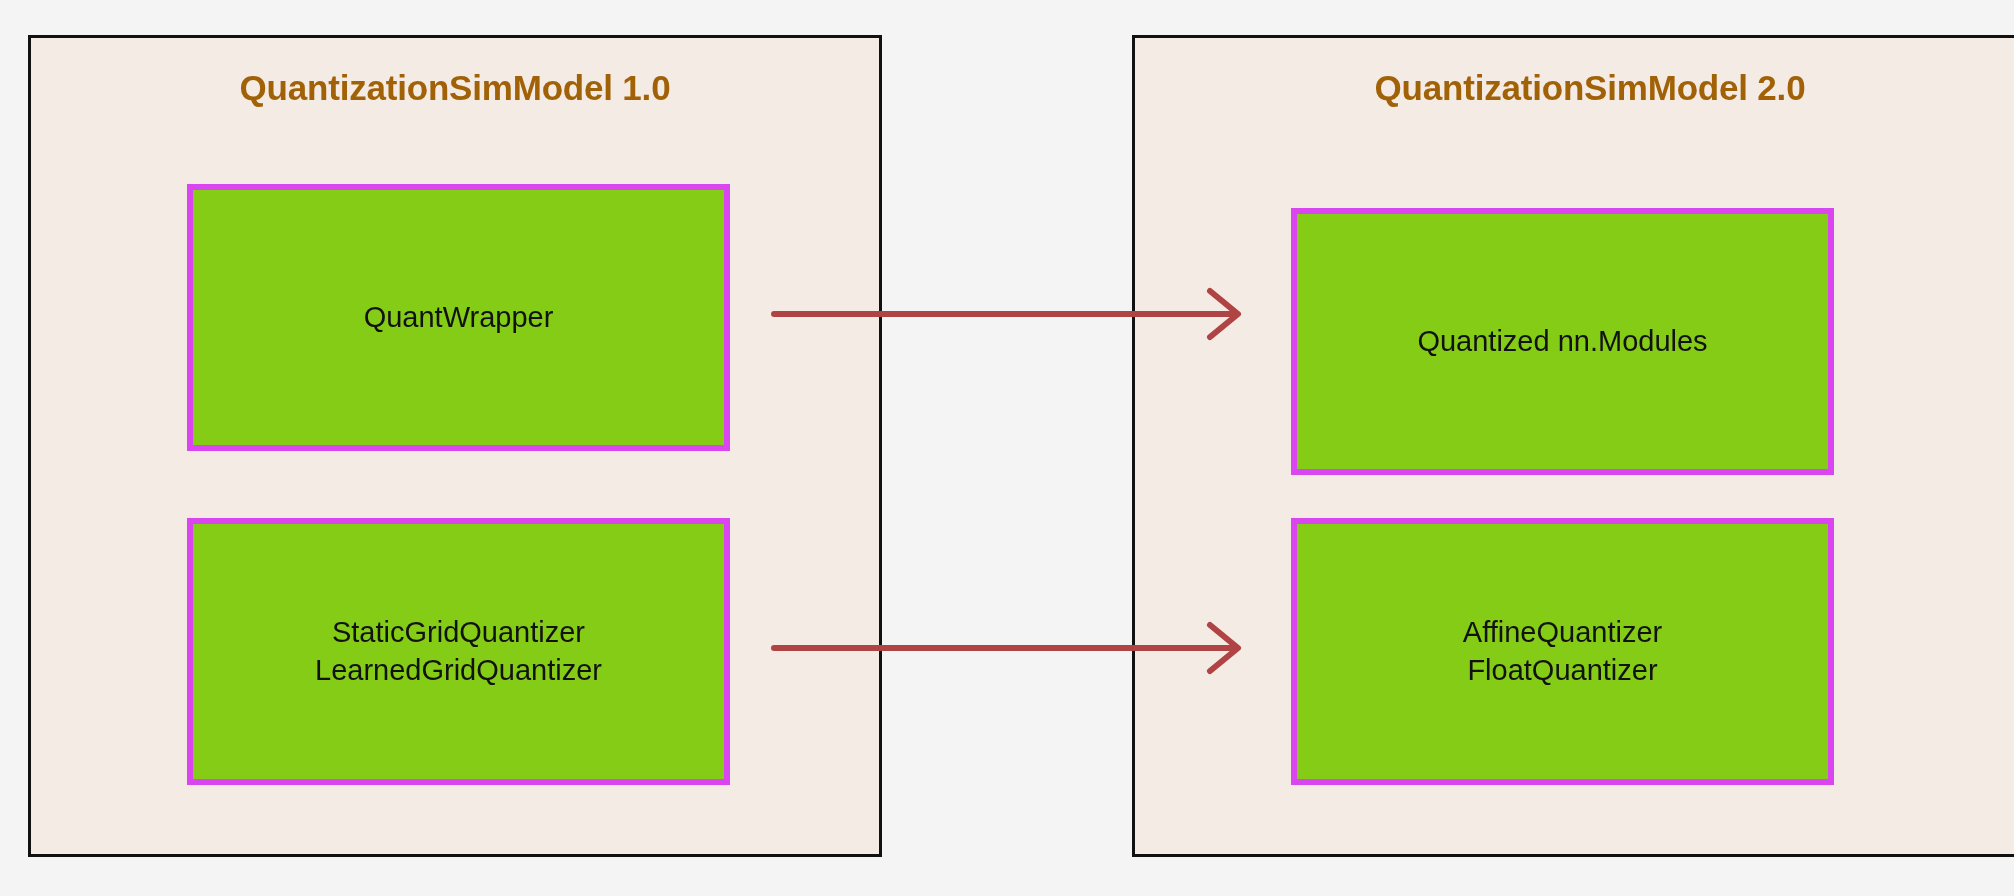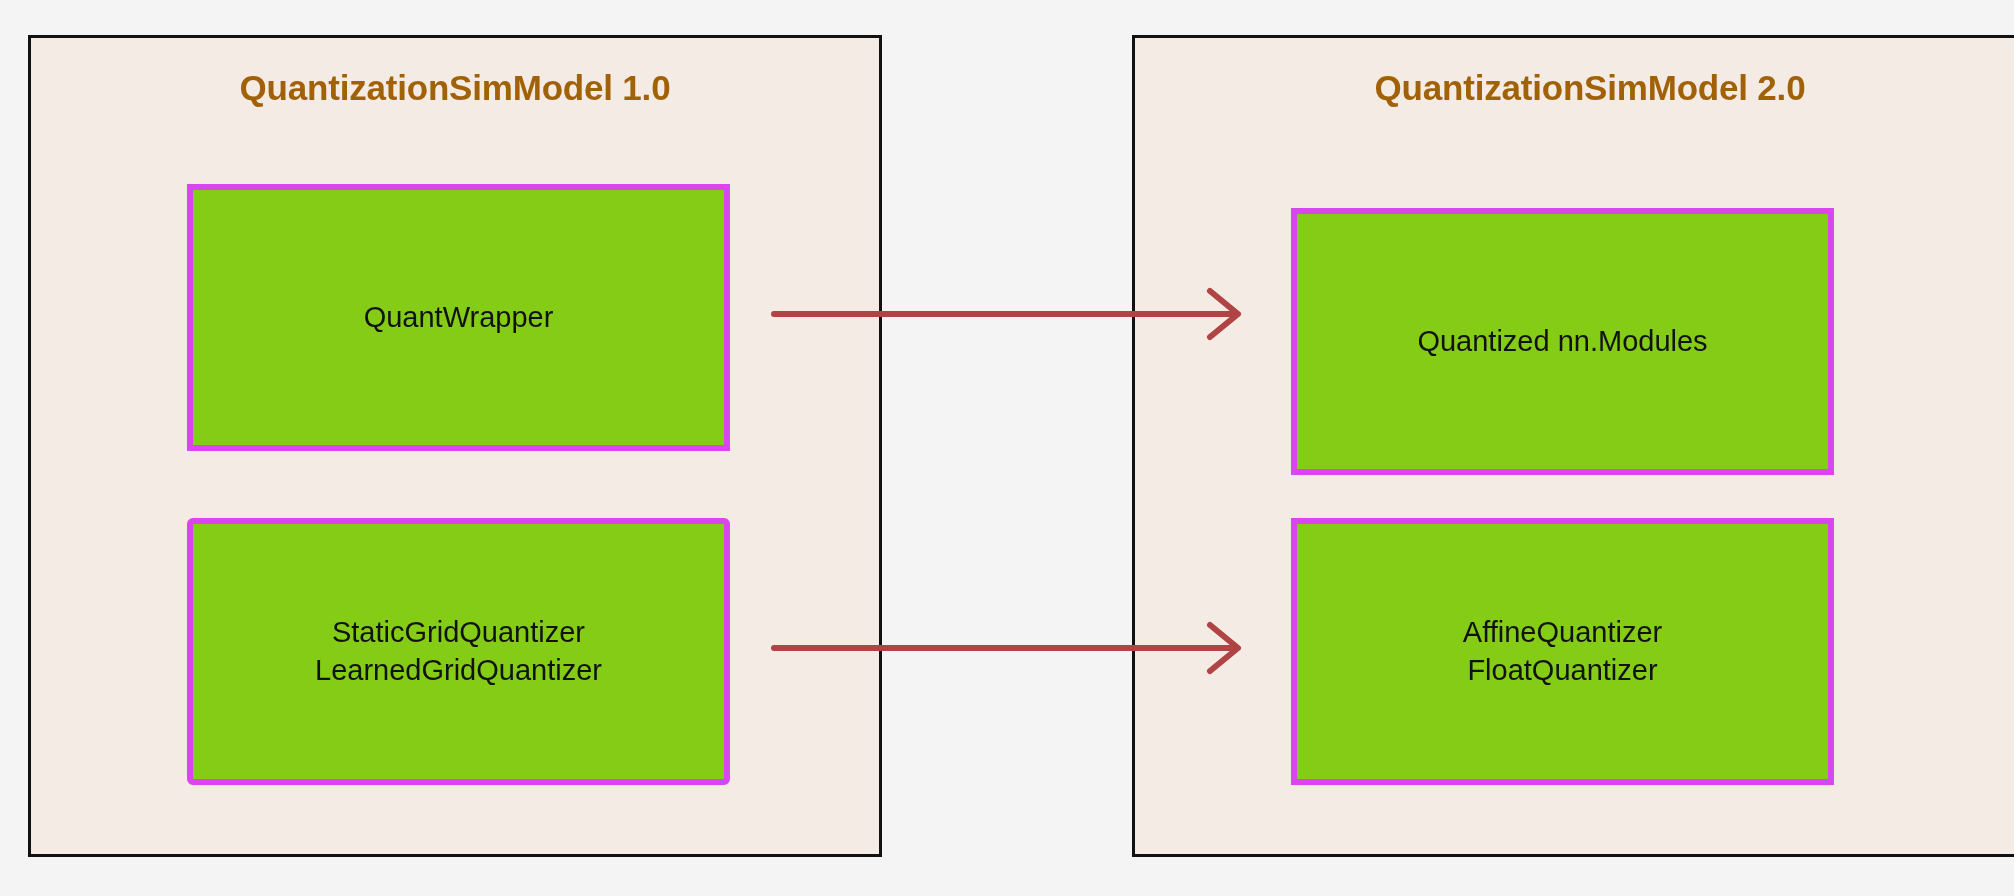--- a/index.html
+++ b/index.html
@@ -54,21 +54,21 @@
     justify-content: center;
     text-align: center;
     color: #121212;
     font-size: 29px;
     line-height: 1.28;
     white-space: pre-line;
   }
 
   
   #node-quantwrapper   { left: 156px; top: 146px; width: 543px; height: 267px; }
-  #node-gridquantizers { left: 156px; top: 480px; width: 543px; height: 267px; border-radius: 6px; }
+  #node-gridquantizers { left: 156px; top: 480px; width: 543px; height: 267px; }
 
   
   #node-quantized-modules { left: 156px; top: 146px; width: 543px; height: 267px; margin-top: 24px; }
   #node-new-quantizers    { left: 156px; top: 480px; width: 543px; height: 267px; }
 
   
   .arrow-svg {
     position: absolute;
     left: 770px;
     width: 480px;

